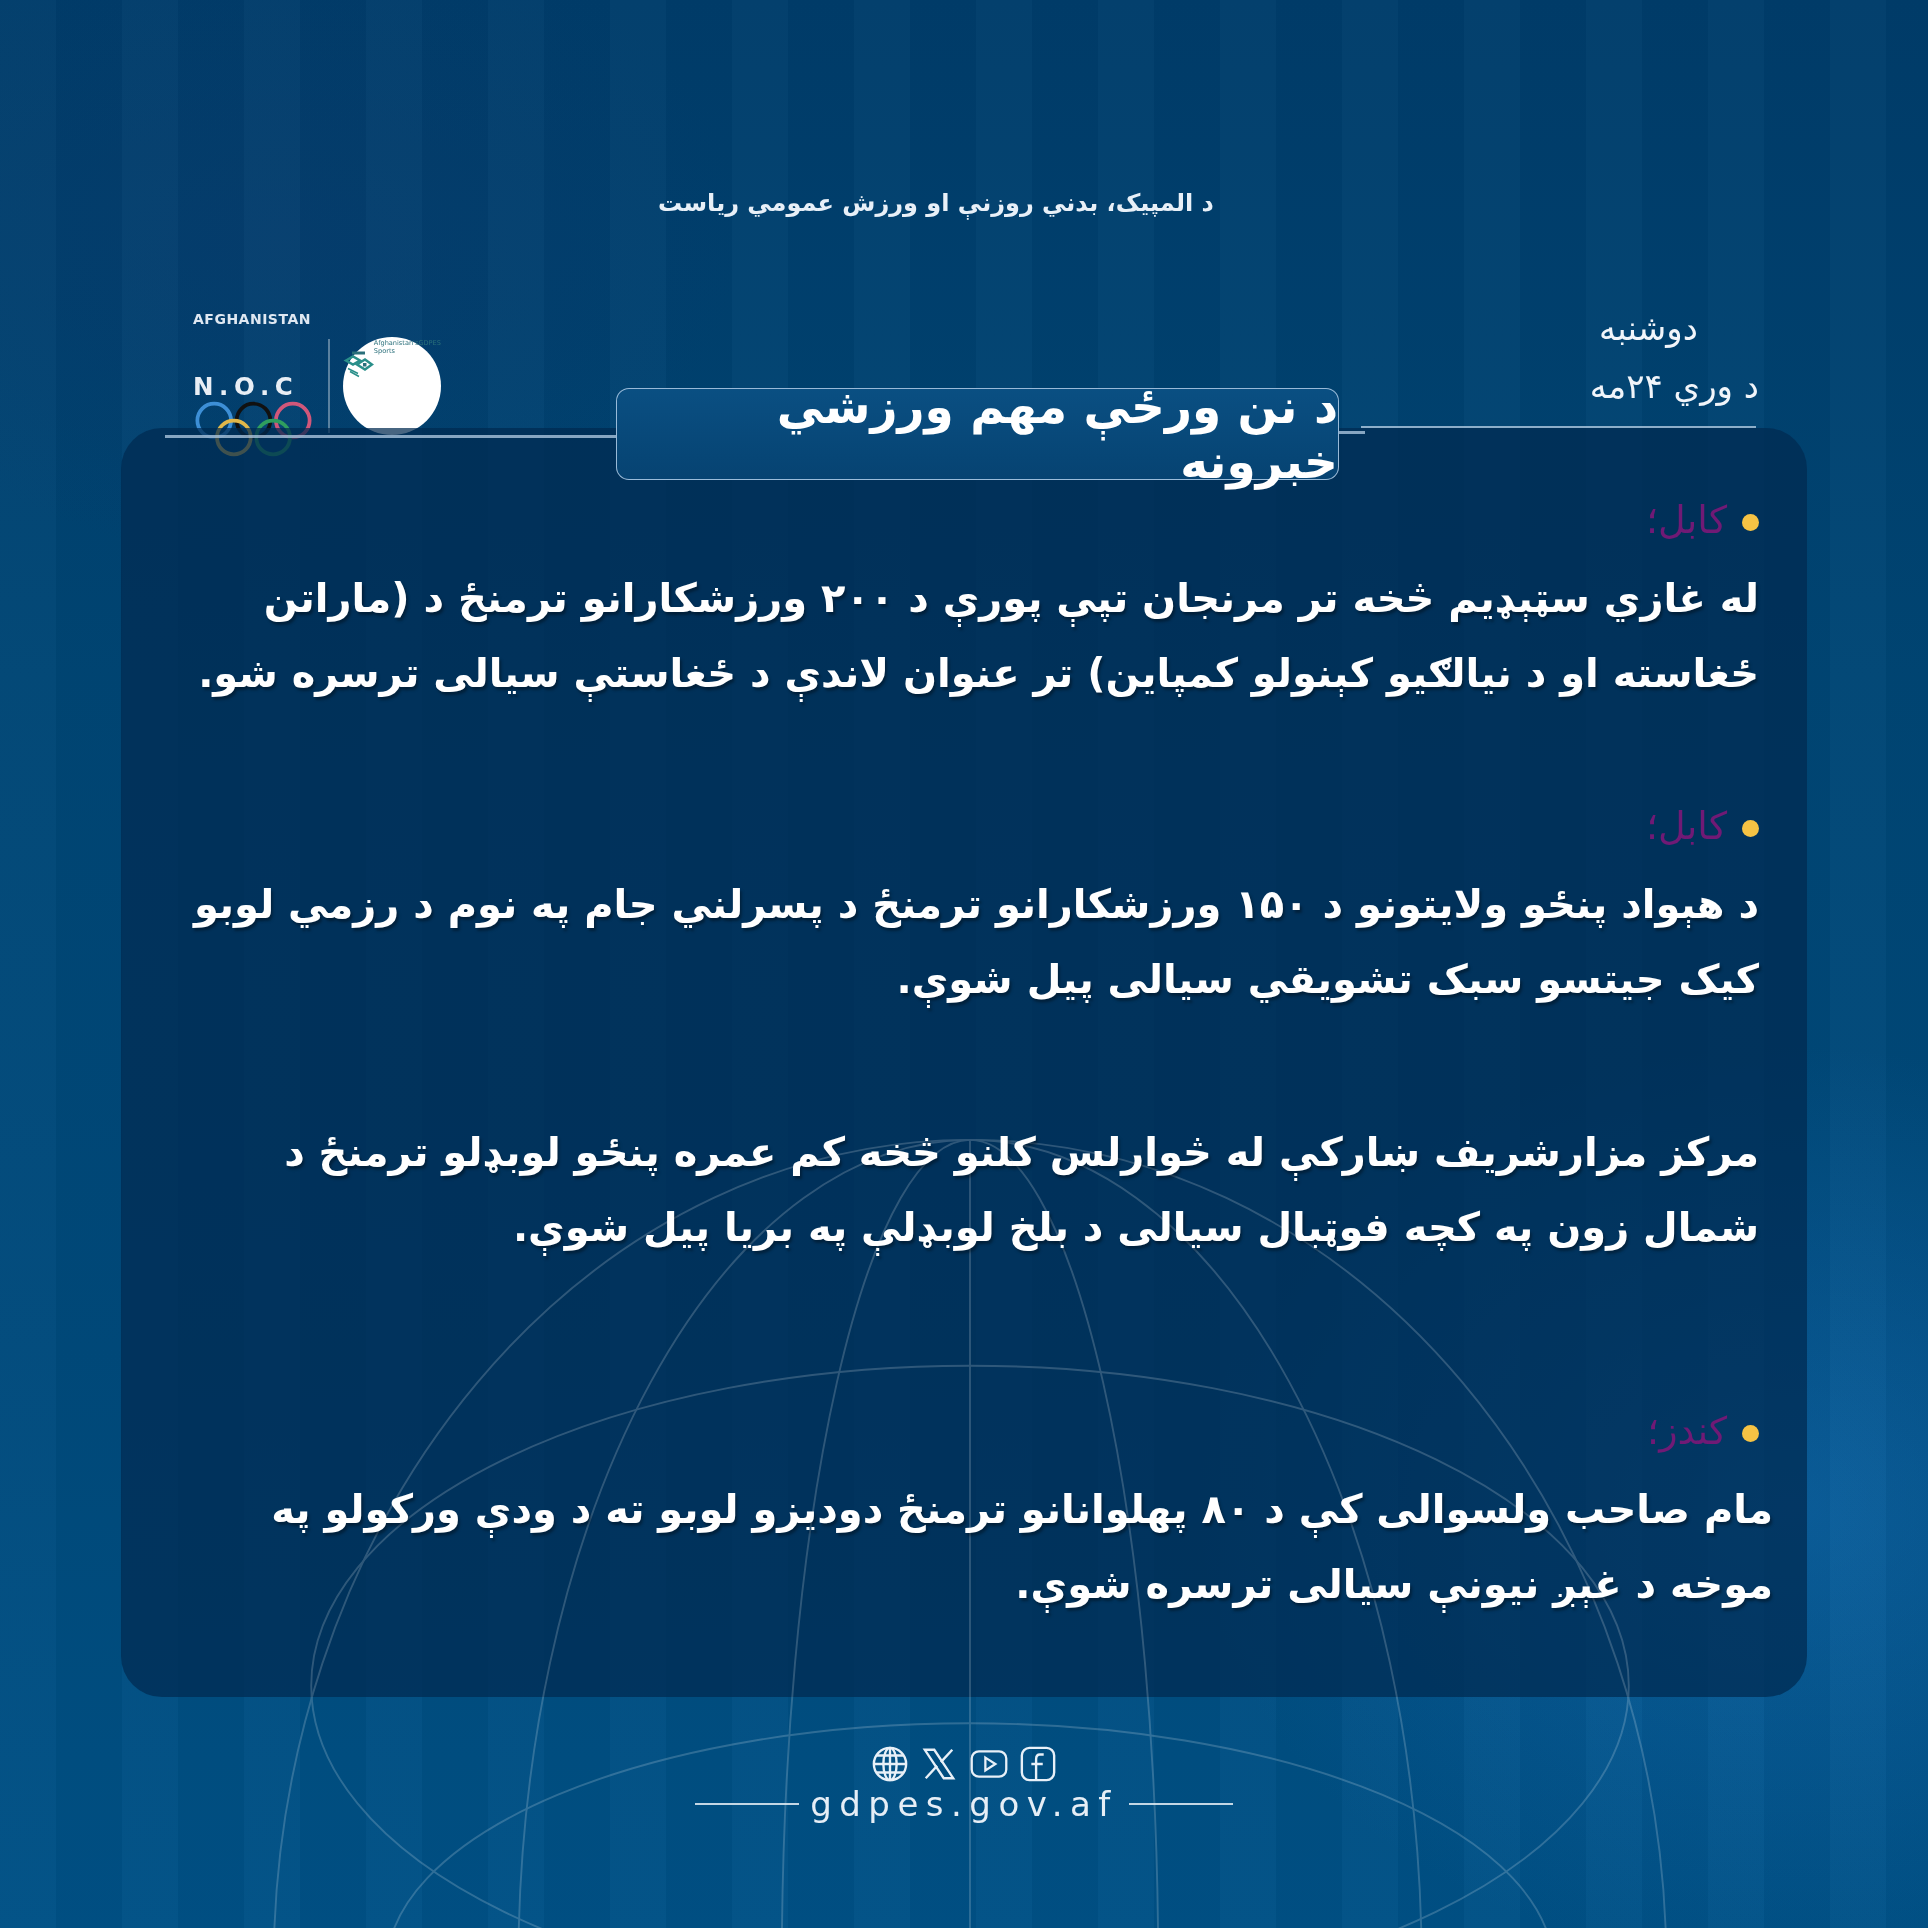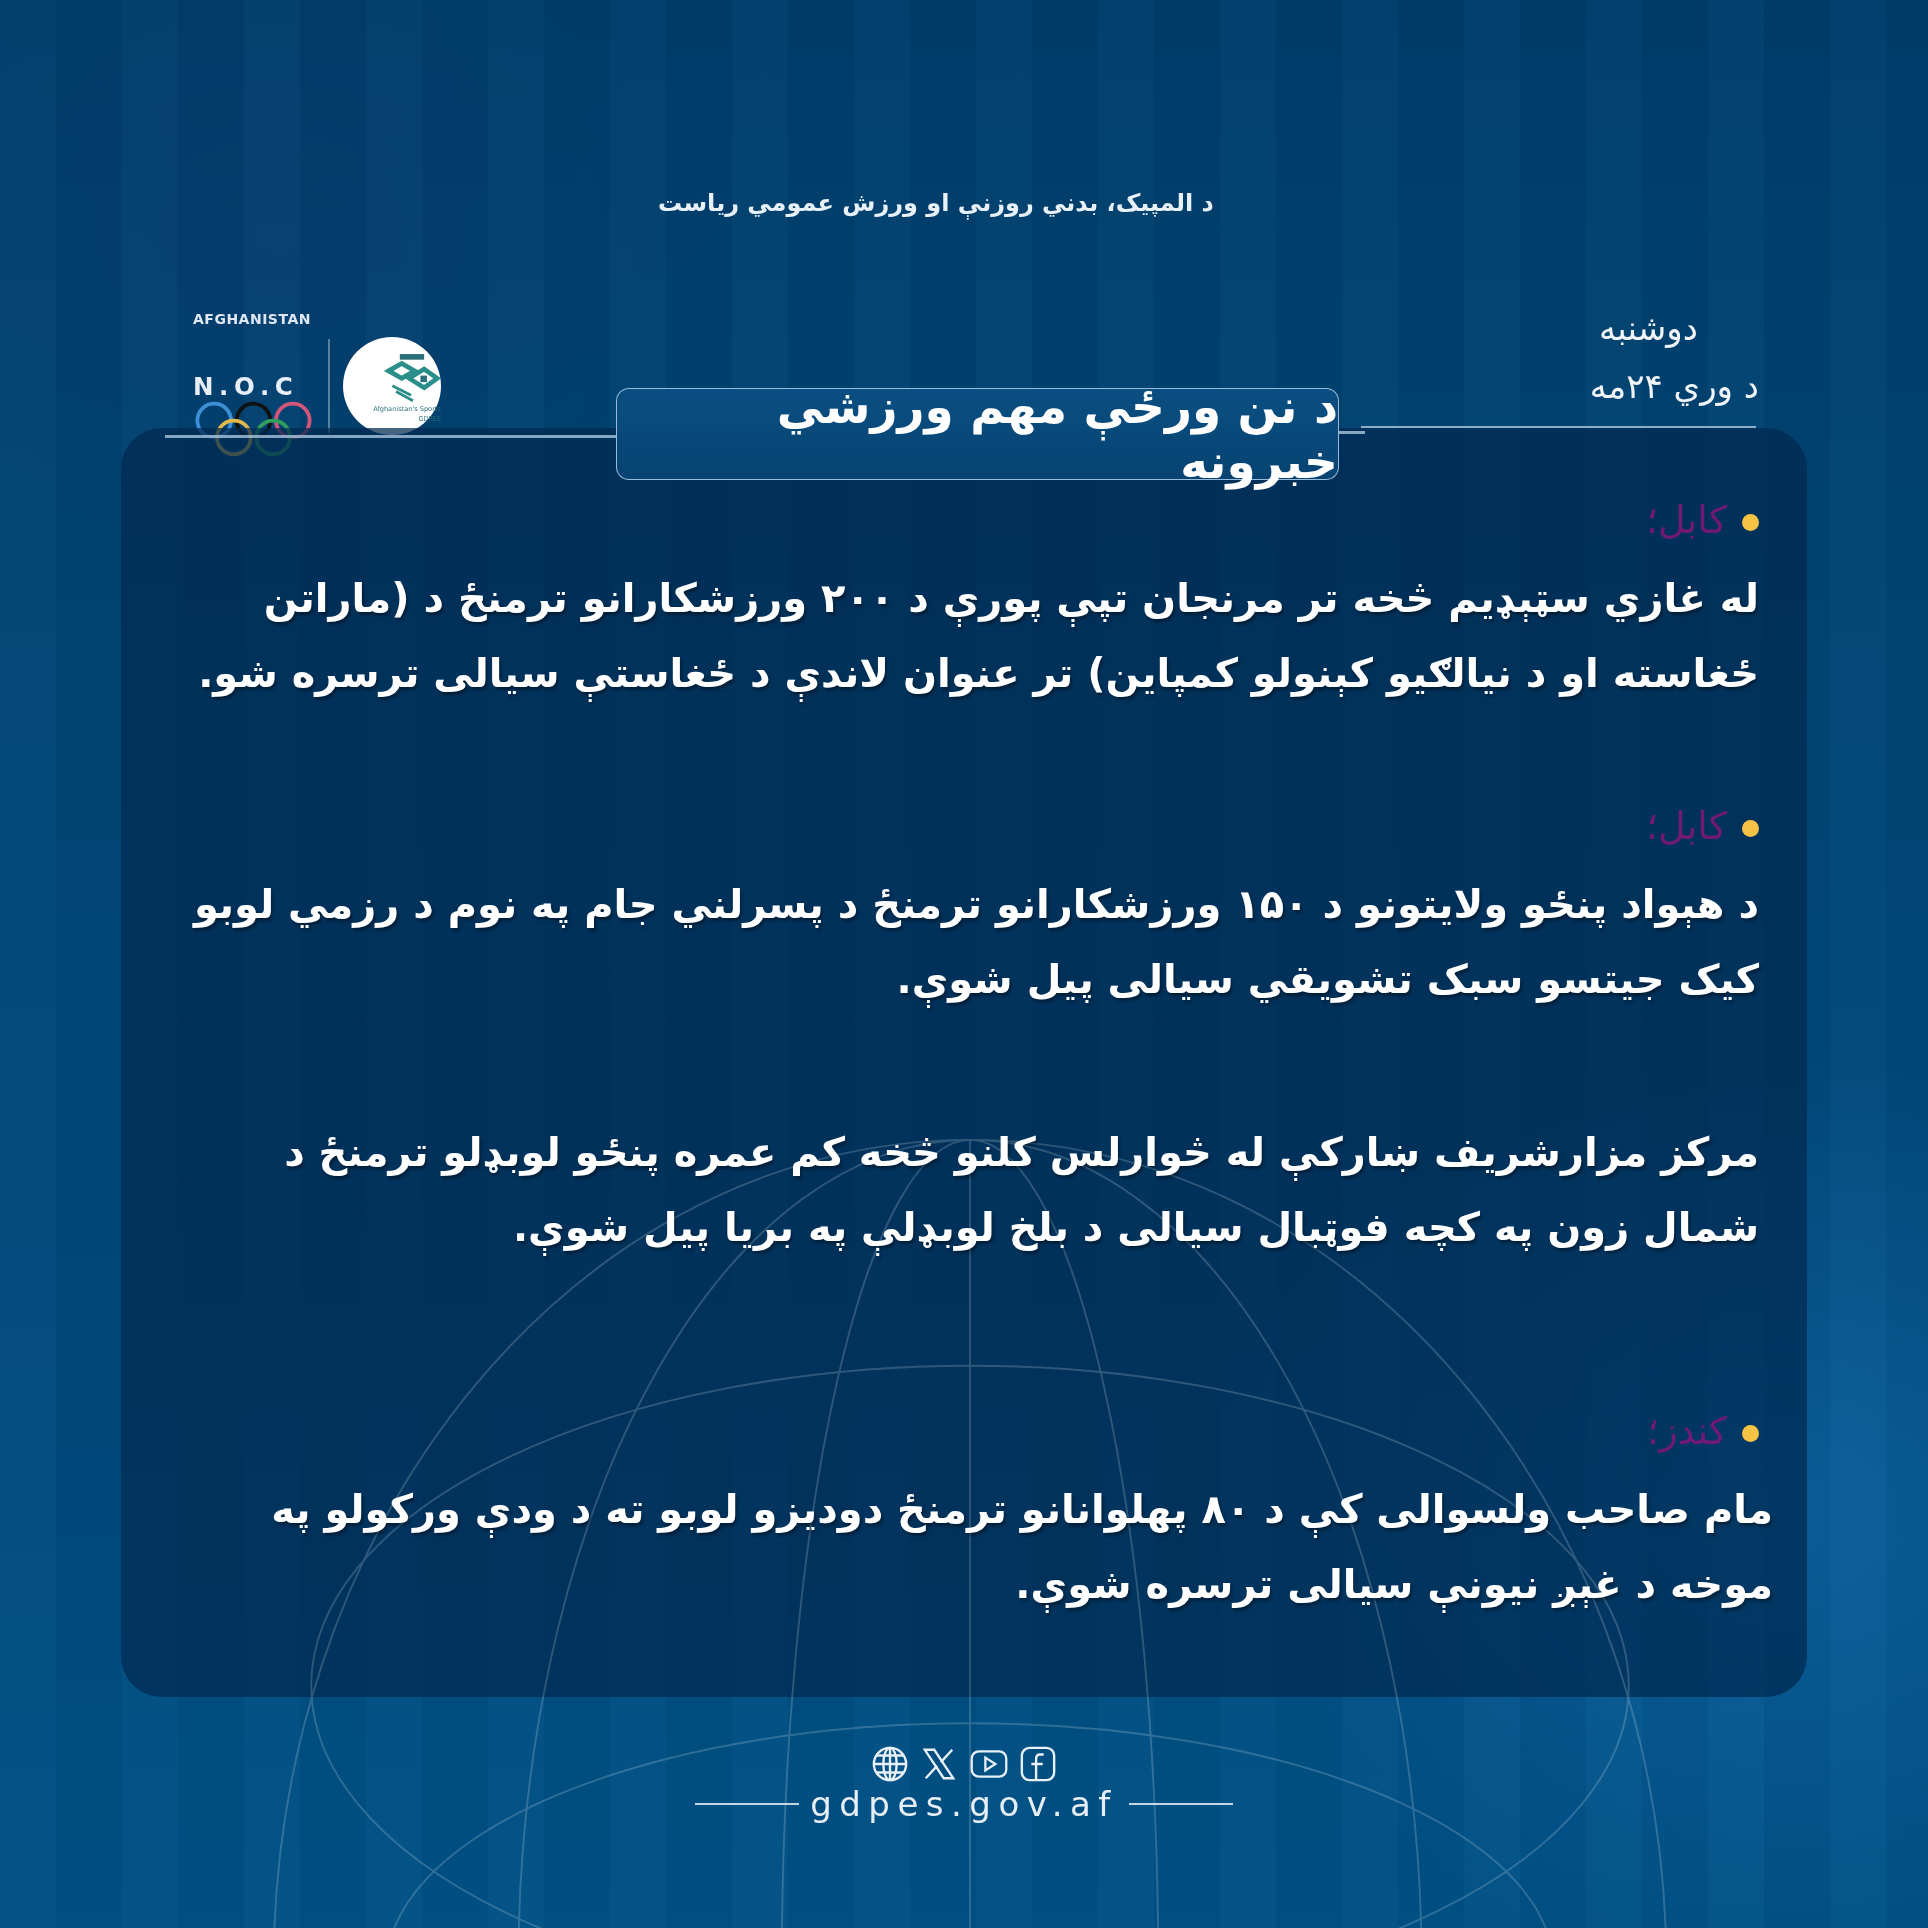--- a/index.html
+++ b/index.html
@@ -23,21 +23,21 @@
   .header-org div { margin-right: 56px; }
   .logos {
     position: absolute; top: 311px; left: 193px; display: flex; align-items: center; gap: 13px;
   }
   .noc { width: 122px; text-align: left; }
   .noc .noc-top { font-size: 14px; font-weight: bold; letter-spacing: 0.5px; color: #dfe8f2; }
   .noc .noc-mid { font-size: 24.5px; font-weight: bold; letter-spacing: 5.6px; color: #e8eef5; line-height: 24.5px; margin-top: 48px; }
   .logo-divider { width: 1.9px; height: 94px; background: rgba(255,255,255,0.35); }
   .gdpes-logo {
     width: 98px; height: 98px; border-radius: 50%; background: #ffffff;
-    display: flex; flex-direction: column; align-items: flex-end; justify-content: center;
+    display: flex; flex-direction: row; align-items: flex-start; justify-content: center;
   }
   .gdpes-logo .cap { font-size: 6.6px; color: #2a6f7a; margin-top: 1.9px; }
   .date-block {
     position: absolute; top: 299px; right: 169px; direction: rtl; text-align: center;
     font-size: 34px; line-height: 58px; color: #f1f5fa;
   }
   .date-block div:first-child { margin-right: 52px; }
   .date-line { position: absolute; top: 426px; left: 1361px; width: 395px; height: 1.9px; background: rgba(200,220,240,0.7); }
   .left-line { position: absolute; top: 435px; left: 165px; width: 452px; height: 2.8px; background: rgba(180,205,230,0.75); }
   .mid-line-right { position: absolute; top: 431px; left: 1337px; width: 28px; height: 2.8px; background: rgba(180,205,230,0.75); }

